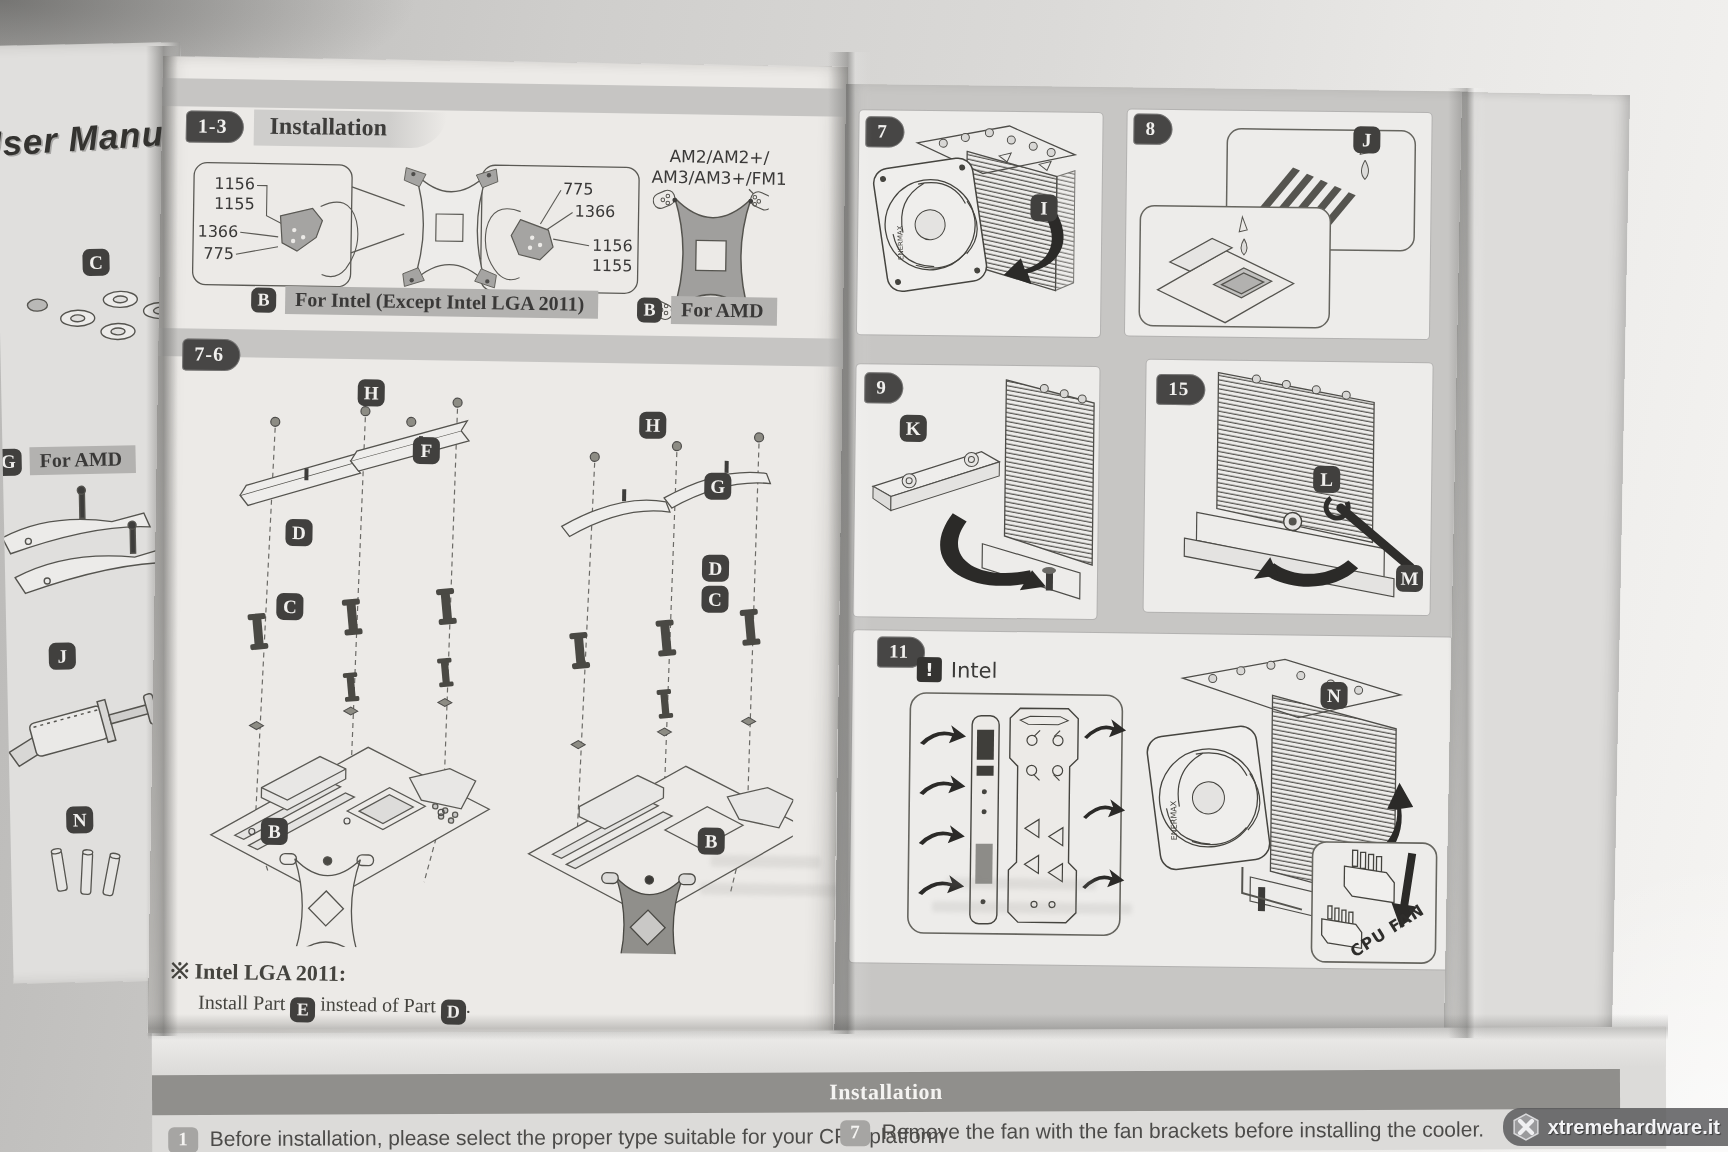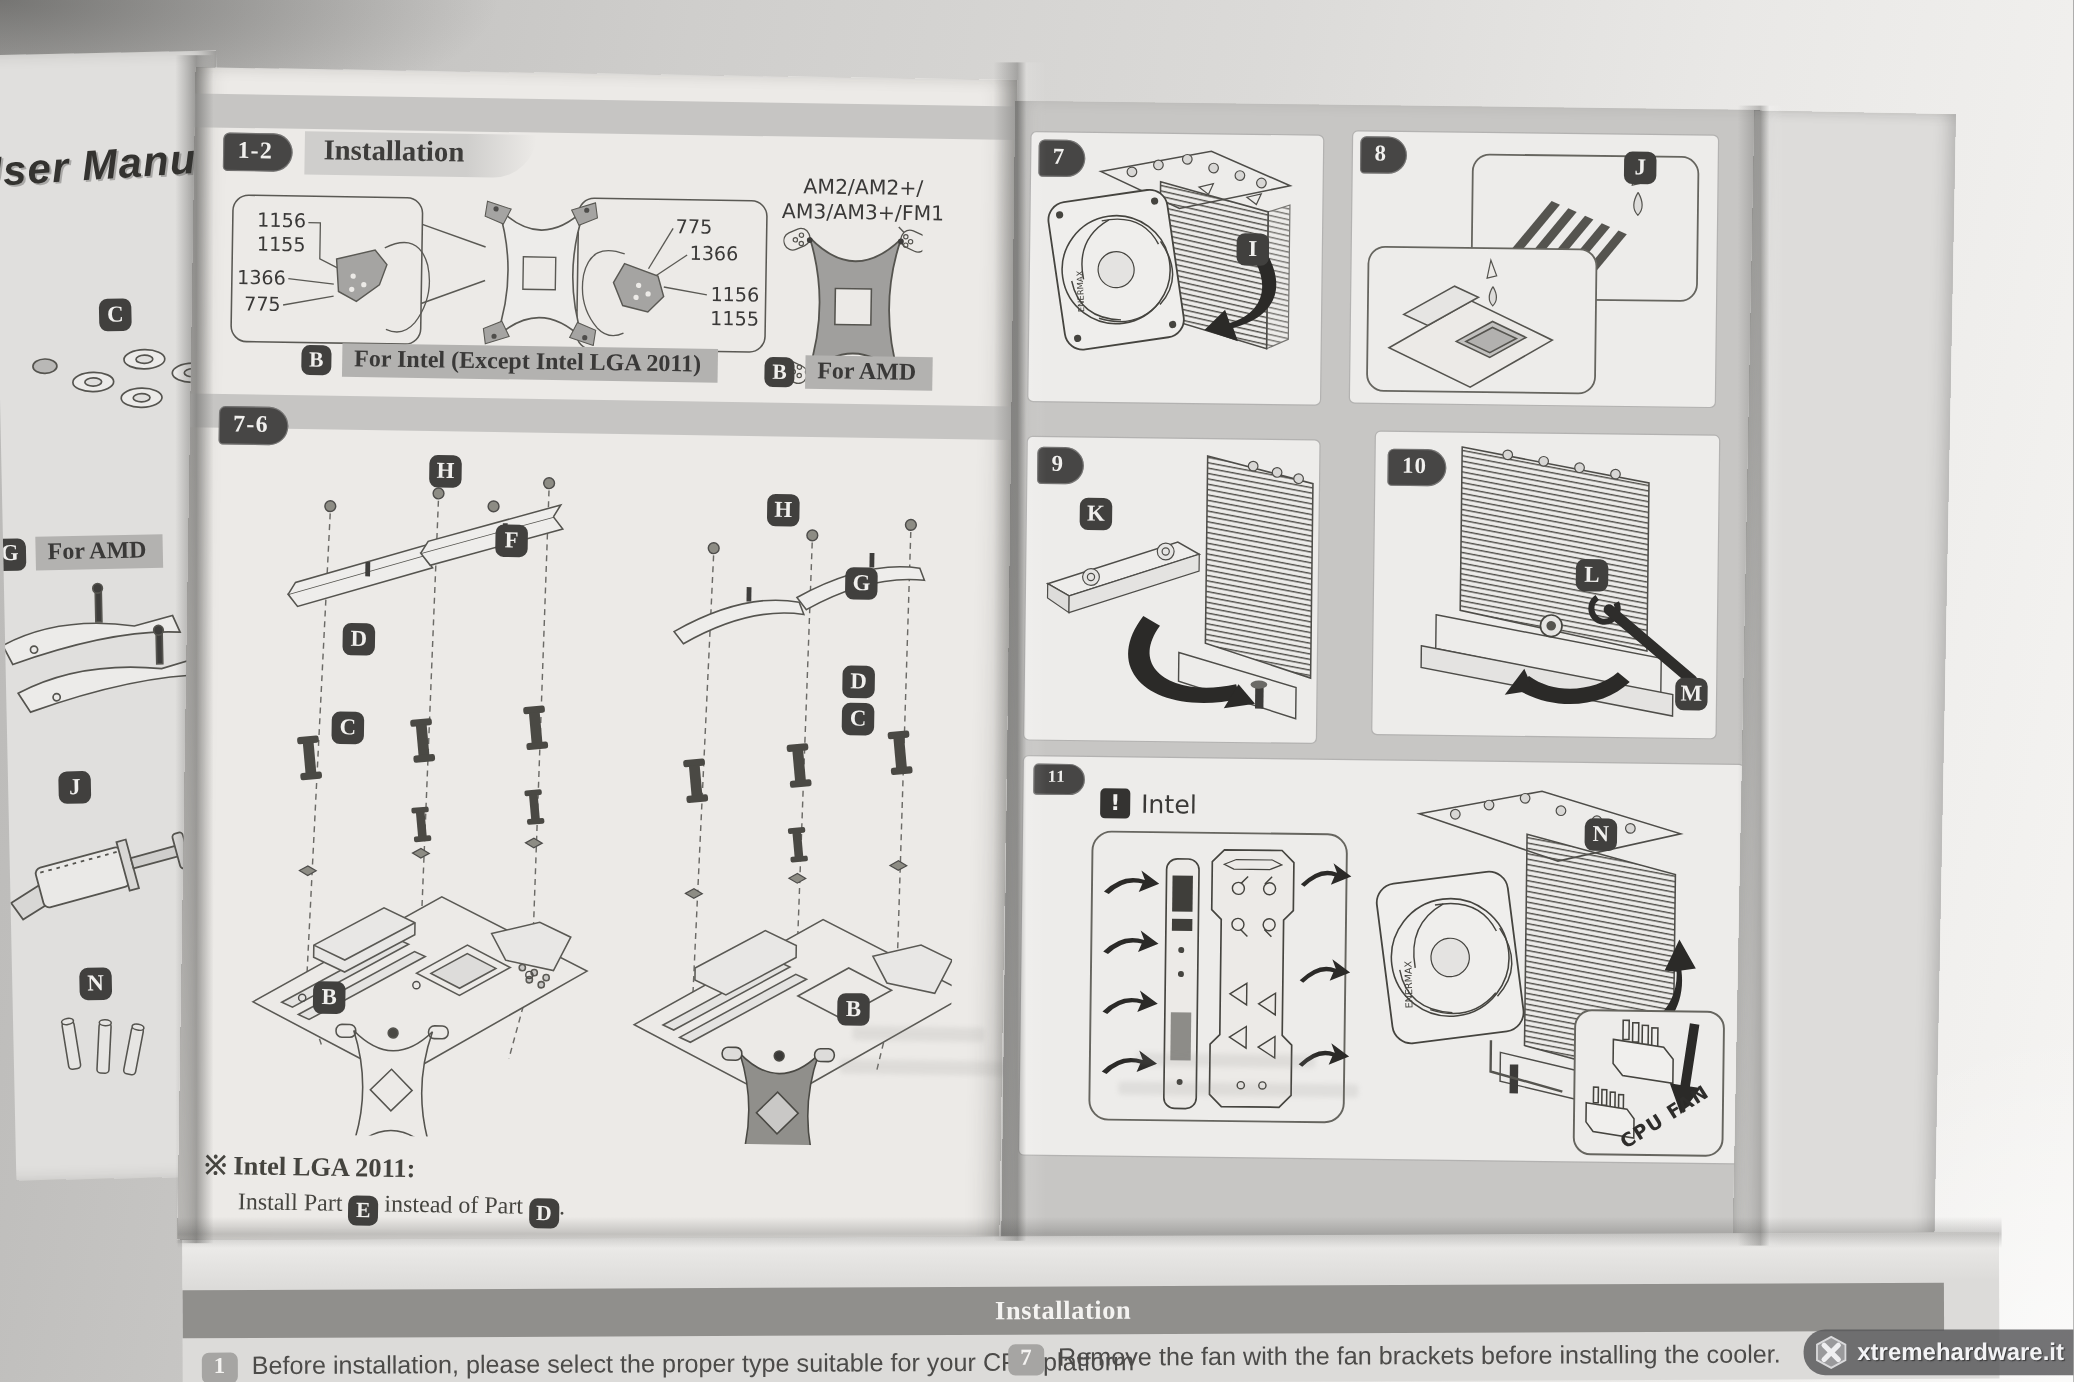--- a/index.html
+++ b/index.html
@@ -147,21 +147,21 @@
           </g>
       </g>
     </svg>
   </div>
 
   <div class="page-left">
     <div class="gray-band" style="left:0;top:22px;width:100%;height:28px;"></div>
     <div class="gray-band" style="left:0;top:272px;width:100%;height:28px;"></div>
 
     <div class="abs" style="left:24px;top:52px;display:flex;align-items:center;">
-      <div class="badge-pill" style="position:static">1-2</div>
+      <div class="badge-pill" style="position:static">1-3</div>
       <div class="swoosh" style="margin-left:10px">
         <span>Installation</span>
       </div>
     </div>
 
     <svg class="abs" style="left:30px;top:96px" width="452" height="140" viewBox="0 0 452 140">
       <g stroke="#5a5954" stroke-width="1.3" fill="none">
         <rect x="3" y="10" width="158" height="122" rx="13"></rect>
         <rect x="291" y="8" width="157" height="126" rx="13"></rect>
         <path d="M161,32 L214,50"></path>
@@ -567,21 +567,21 @@
           </g>
         <path d="M52,152 L240,186 L240,216 L52,180 Z" fill="#edecea" stroke="#4e4d49" stroke-width="1.2"></path>
         <path d="M40,178 L250,216 L250,234 L40,196 Z" fill="#e4e3e1" stroke="#4e4d49" stroke-width="1.2"></path>
         <circle cx="148" cy="160" r="9" fill="#e6e5e3" stroke="#45443f" stroke-width="1.4"></circle>
           <circle cx="148" cy="160" r="4" fill="#55544f"></circle>
         <path d="M186,136 a11,11 0 1 0 16,4" fill="none" stroke="#2e2d2b" stroke-width="5"></path>
         <path d="M196,146 L266,204" stroke="#2e2d2b" stroke-width="9" stroke-linecap="round"></path>
         <path d="M118,212 C150,232 192,228 214,206 L204,198 C186,214 152,218 130,202 Z" fill="#2b2a28"></path>
         <path d="M110,218 l24,-4 -8,-18 z" fill="#2b2a28"></path>
       </svg>
-      <div class="badge-pill" style="left:10px;top:14px;font-size:19px">10</div>
+      <div class="badge-pill" style="left:10px;top:14px;font-size:19px">15</div>
       <div class="lb" style="left:168px;top:104px">L</div>
       <div class="lb" style="left:252px;top:202px">M</div>
     </section>
 
     <section class="panel" style="left:14px;top:546px;width:600px;height:332px">
       <svg width="600" height="332" viewBox="0 0 600 332">
         <defs>
             <pattern id="pf11" width="6" height="4.4" patternUnits="userSpaceOnUse" patternTransform="rotate(10)">
               <line x1="0" y1="2" x2="6" y2="2" stroke="#514f4a" stroke-width="1.2"></line>
             </pattern>
@@ -661,21 +661,21 @@
           <path d="M494,230 l42,6 8,10 0,20 -42,-6 -8,-10 z"></path>
           <rect x="478" y="270" width="4" height="13"></rect>
             <rect x="485" y="272" width="4" height="13"></rect>
             <rect x="492" y="274" width="4" height="13"></rect>
             <rect x="499" y="276" width="4" height="13"></rect>
           <path d="M472,283 l34,5 6,8 0,16 -34,-5 -6,-8 z"></path>
         </g>
         <path d="M560,216 l0,52 9,0 -13,24 -13,-24 9,0 0,-52 z" fill="#2b2a28" transform="rotate(8 556 256)"></path>
         <text x="496" y="310" class="cpu-fan-label" transform="rotate(-33 520 300)">CPU FAN</text>
       </svg>
-      <div class="badge-pill" style="left:8px;top:6px;font-size:14px">11</div>
+      <div class="badge-pill" style="left:24px;top:6px;font-size:19px">11</div>
       <div class="notice-row" style="left:64px;top:26px">
         <div class="notice-mark">!</div>
         <div class="notice-word">Intel</div>
       </div>
       <div class="lb" style="left:468px;top:46px">N</div>
     </section>
     <div class="ghost" style="left:110px;top:792px;width:150px;height:11px"></div>
     <div class="ghost" style="left:96px;top:816px;width:200px;height:11px"></div>
   </div>
 

